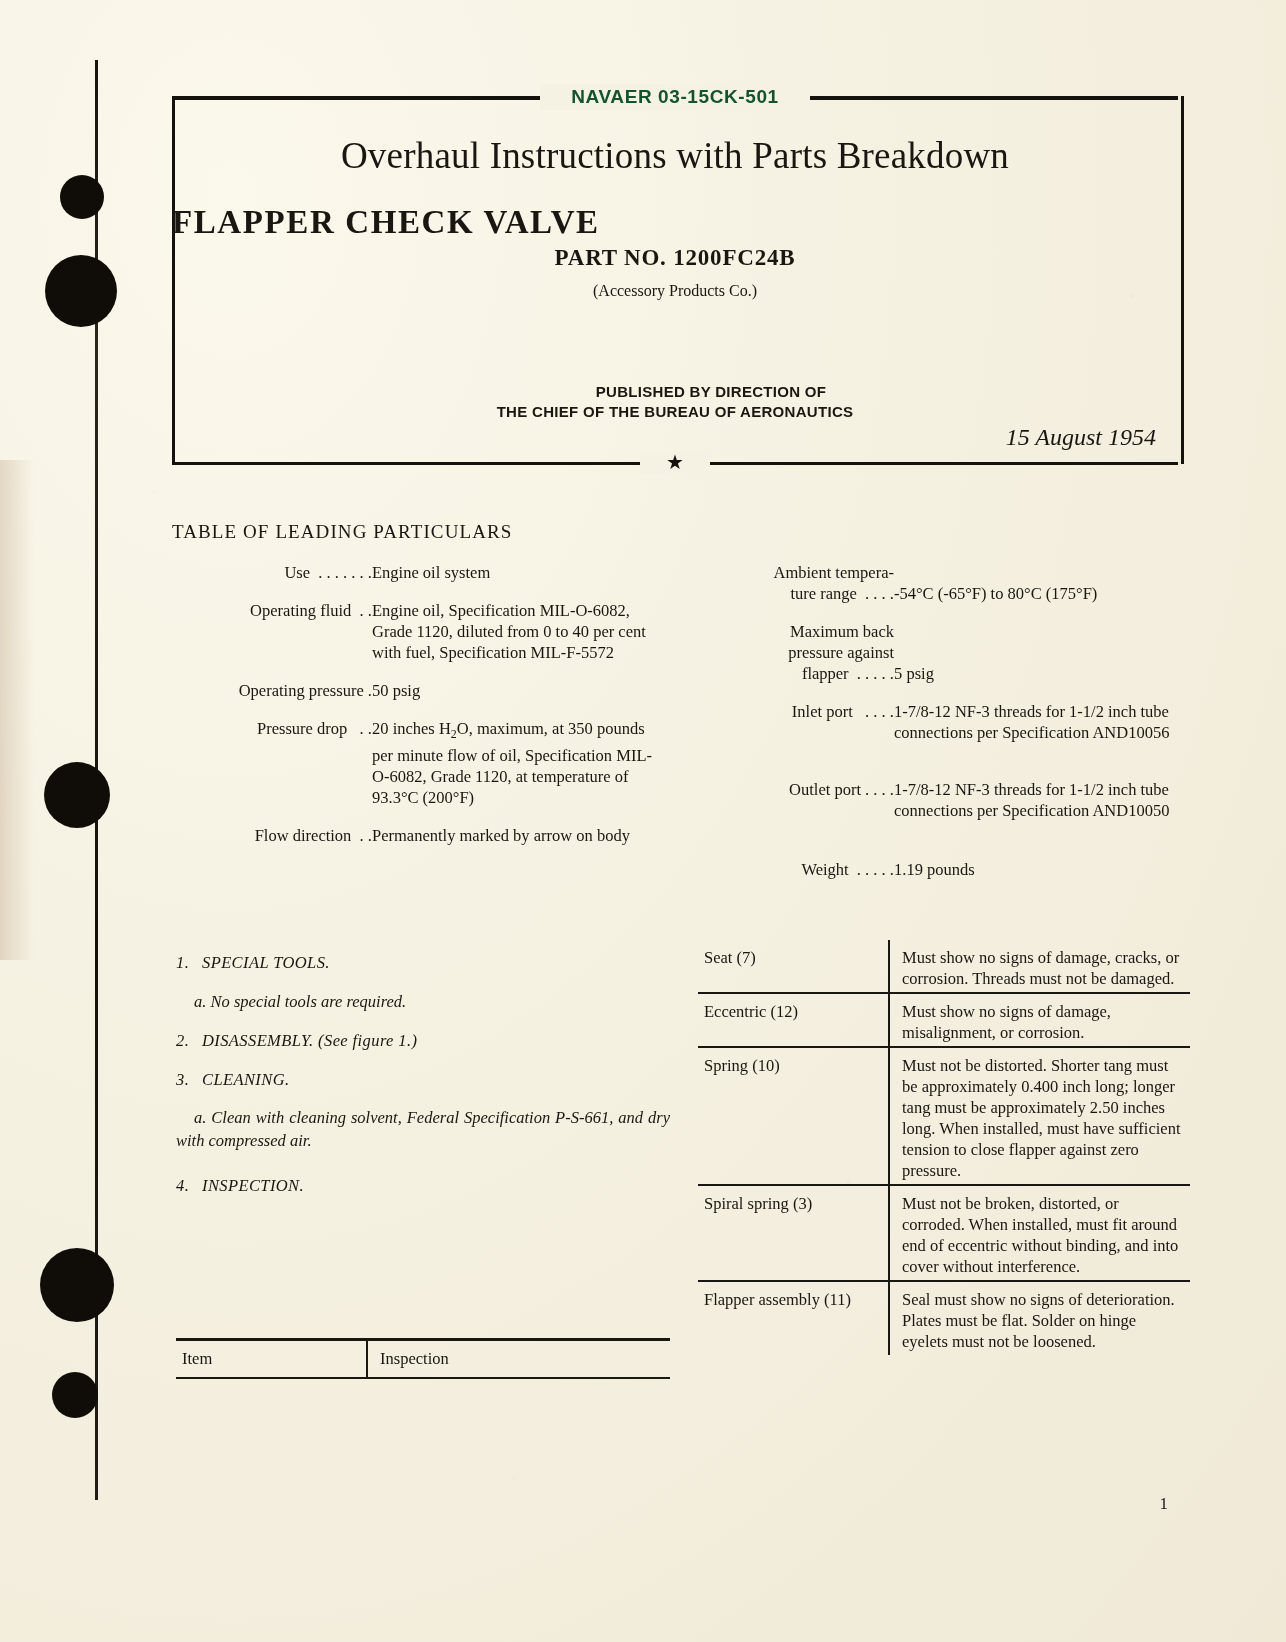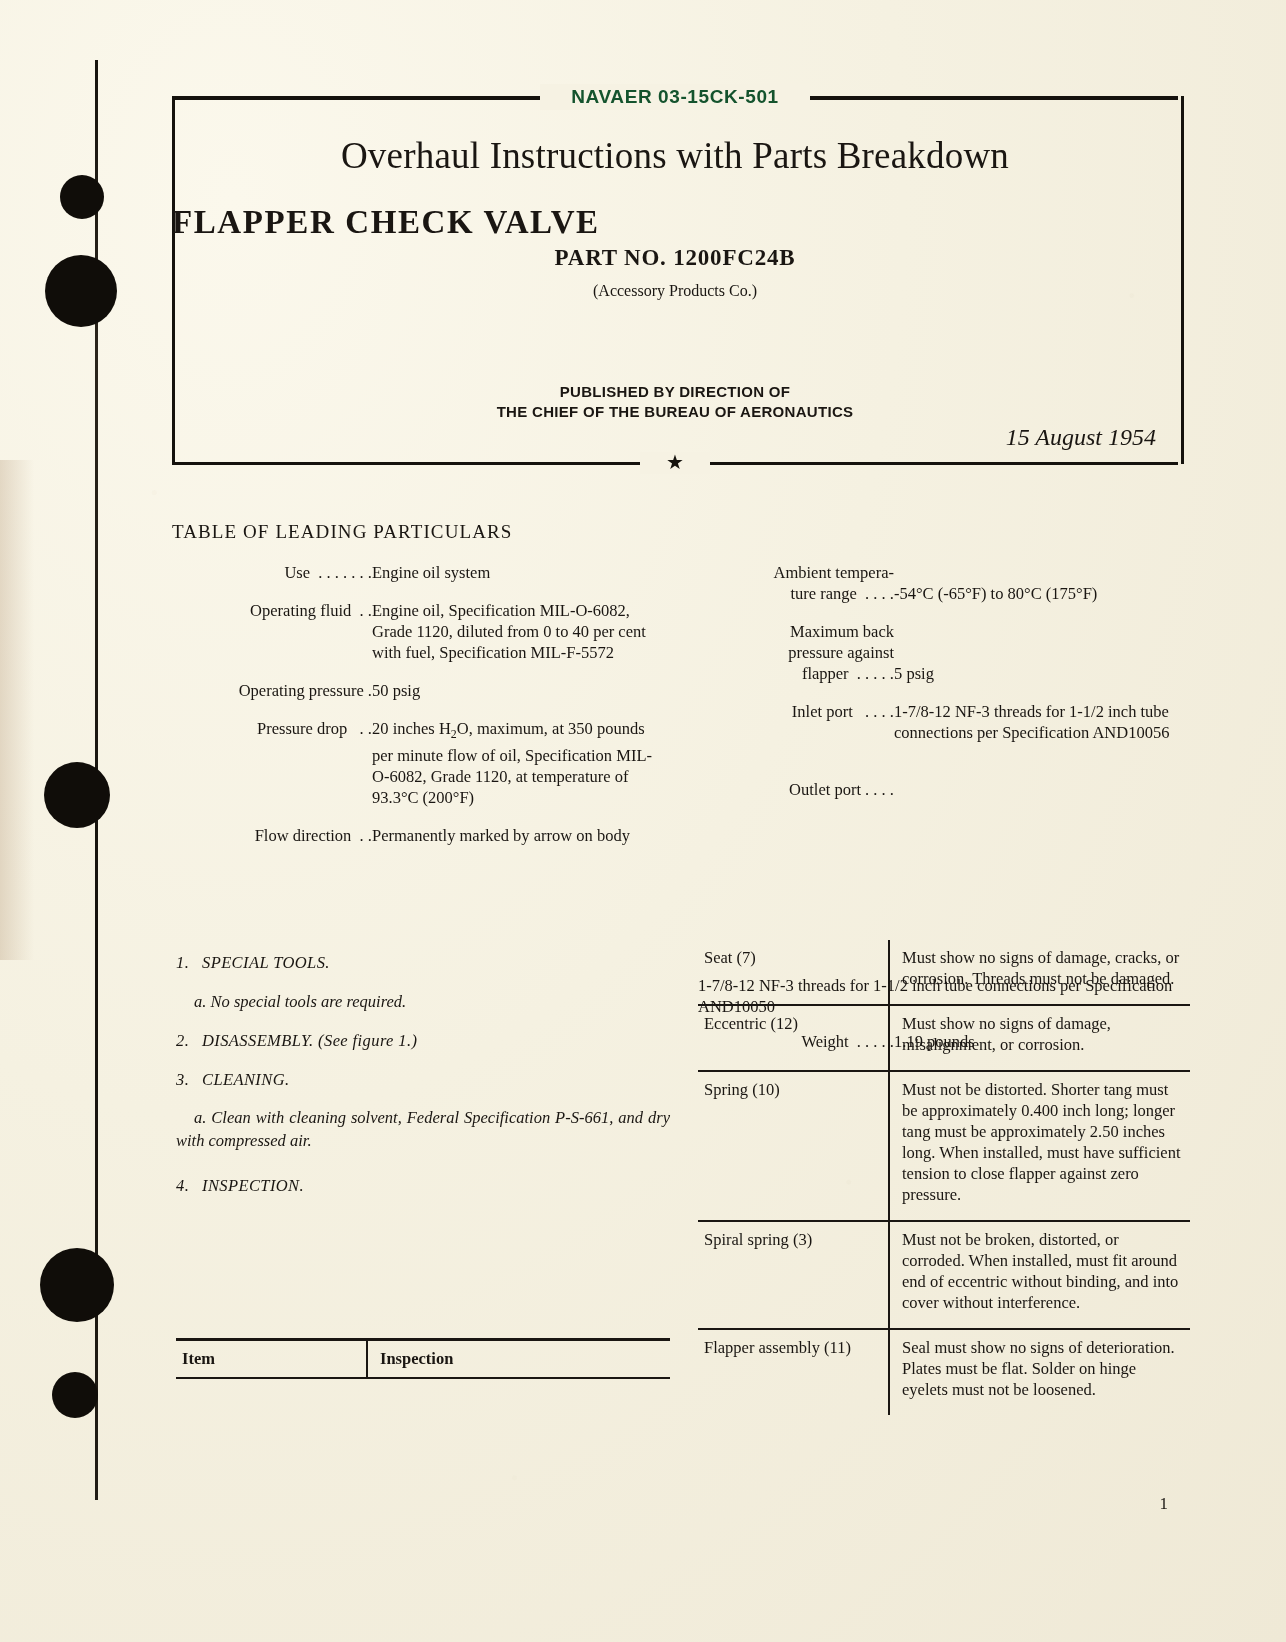--- a/index.html
+++ b/index.html
@@ -88,21 +88,21 @@
   }
   .maker{
     position:absolute; top:282px; left:172px; width:1006px;
     text-align:center;
     font-size:16px;
   }
   .pub1{
     position:absolute; top:383px; left:172px; width:1006px;
     text-align:center;
     font-family:"Liberation Sans", sans-serif;
-    font-weight:bold; font-size:15px; letter-spacing:.3px;
+    font-weight:bold; font-size:15px; letter-spacing:.3px;padding-left:36px;
   }
   .pub2{
     position:absolute; top:403px; left:172px; width:1006px;
     text-align:center;
     font-family:"Liberation Sans", sans-serif;
     font-weight:bold; font-size:15px; letter-spacing:.3px;
   }
   .pubdate{
     position:absolute; top:424px; right:130px;
     font-style:italic; font-size:24px;
@@ -130,25 +130,25 @@
 
   
   table.insp{
     border-collapse:collapse;
     font-size:16.5px;
     line-height:21px;
     width:100%;
   }
   table.insp td{
     vertical-align:top;
-    padding:7px 8px 15px 6px;
+    padding:7px 8px 3px 6px;
   }
   table.insp td.item{ width:176px; }
   table.insp .vline{ border-left:2px solid #1a1612; padding-left:12px; }
-  table.insp tr.hrow td{ border-bottom:2.5px solid #1a1612; padding-bottom:8px;font-weight:bold; }
+  table.insp tr.hrow td{ border-bottom:2.5px solid #1a1612; padding-bottom:8px; }
   table.insp tr.hline td{ border-top:2.5px solid #1a1612; }
   .tbl-top{ border-top:3px solid #1a1612; }
 
   .insp-left{ position:absolute; left:176px; top:1338px; width:494px; }
   .insp-right{ position:absolute; left:698px; top:940px; width:492px; }
 
   .page-num{
     position:absolute; right:118px; top:1494px;
     font-size:17px;
   }
@@ -219,21 +219,21 @@
   <div class="prow">
     <div class="plabel" style="white-space: pre;">Maximum back
 pressure against
 flapper  . . . . .</div>
     <div class="pval" style="padding-top:42px;">5 psig</div>
   </div>
   <div class="prow" style="margin-bottom:36px;">
     <div class="plabel" style="white-space: pre;">Inlet port   . . . .</div>
     <div class="pval">1-7/8-12 NF-3 threads for 1-1/2 inch tube connections per Specification AND10056</div>
   </div>
-  <div class="prow" style="margin-bottom:14px;flex-direction:column;">
+  <div class="prow" style="margin-bottom:38px;">
     <div class="plabel" style="white-space: pre;">Outlet port . . . .</div>
     <div class="pval">1-7/8-12 NF-3 threads for 1-1/2 inch tube connections per Specification AND10050</div>
   </div>
   <div class="prow">
     <div class="plabel" style="white-space: pre;">Weight  . . . . .</div>
     <div class="pval">1.19 pounds</div>
   </div>
 </div>
 
 <div class="body-left">

